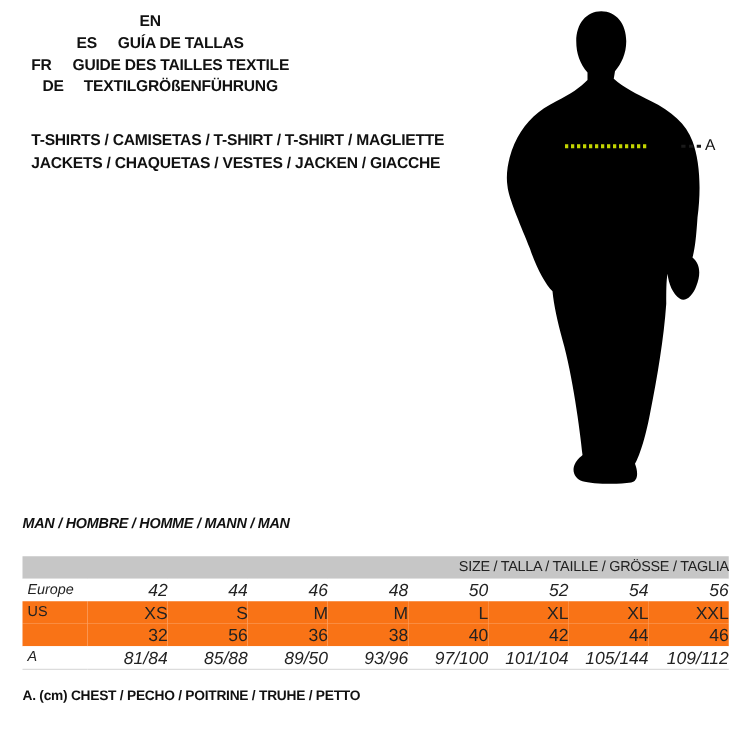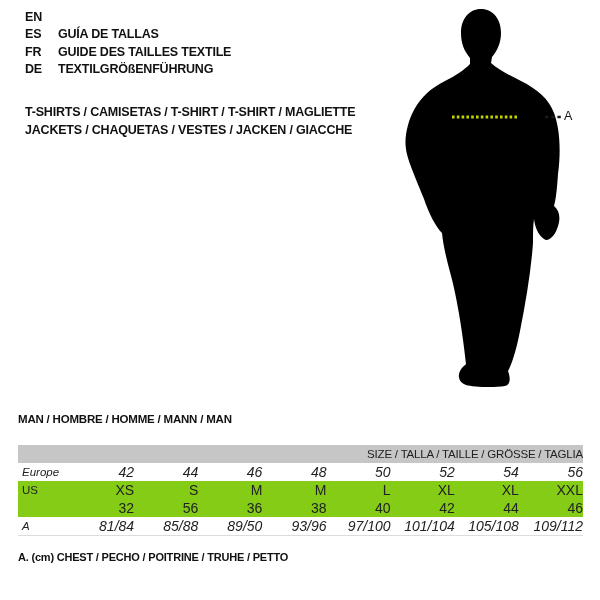--- a/index.html
+++ b/index.html
@@ -3,44 +3,44 @@
 <meta charset="utf-8">
 <style>
   * { margin:0; padding:0; box-sizing:border-box; }
   html,body { background:#ffffff; }
   .canvas {
     position:relative; width:600px; height:600px; background:#ffffff;
     font-family:"Liberation Sans", sans-serif; color:#111; overflow:hidden;
   }
   
   .lang-list { position:absolute; left:25px; top:8px; }
-  .lang-row { display:flex; height:17.5px; align-items:center; }
+  .lang-row { display:flex; height:17.5px; align-items:center;justify-content:center; }
   .lang-code { width:33px; font-size:12.5px; font-weight:700; letter-spacing:-0.2px; }
   .lang-label { font-size:12.5px; font-weight:700; letter-spacing:-0.2px; }
   
   .categories { position:absolute; left:25px; top:103px; font-size:12.5px; font-weight:700; line-height:18px; letter-spacing:-0.2px; }
   
   .figure-svg { position:absolute; left:0; top:0; width:600px; height:600px; }
   .measure-label { position:absolute; left:564px; top:109px; font-size:12.5px; font-weight:400; }
   
-  .section-title { position:absolute; left:18px; top:413px; font-size:11.5px; font-weight:700; letter-spacing:-0.2px; }
+  .section-title { position:absolute; left:18px; top:413px; font-size:11.5px; font-weight:700; letter-spacing:-0.2px;font-style:italic; }
   
   .table-wrap { position:absolute; left:18px; top:445px; width:565px; }
   .table-header {
     background:#c6c6c6; height:18px; line-height:18px;
     font-size:11.5px; font-weight:400; color:#222; padding-left:5px; letter-spacing:-0.2px;text-align:right;
   }
   table.size-grid { border-collapse:collapse; width:100%; table-layout:fixed; border-bottom:1px solid #dcdcdc; }
   table.size-grid tr { height:18px; }
   table.size-grid th {
     width:52px; text-align:left; font-weight:400; font-size:11.5px; color:#222; padding-left:4px;
   }
   table.size-grid td { text-align:right; font-size:14px; color:#222; }
   tr.row-white { background:#ffffff;font-style:italic; }
-  tr.row-gray  { background:#84cc16; }
+  tr.row-gray  { background:#f97316; }
   
   .footnote { position:absolute; left:18px; top:551px; font-size:11px; font-weight:700; letter-spacing:-0.2px; }
 </style>
 </head>
 <body>
 
 <div class="canvas">
 
   <div class="lang-list">
     <div class="lang-row">
@@ -139,21 +139,21 @@
         <td>46</td>
       </tr>
       <tr class="row-white">
         <th>A</th>
         <td>81/84</td>
         <td>85/88</td>
         <td>89/50</td>
         <td>93/96</td>
         <td>97/100</td>
         <td>101/104</td>
-        <td>105/108</td>
+        <td>105/144</td>
         <td>109/112</td>
       </tr>
     </tbody>
       </table>
   </div>
 
   <div class="footnote">A. (cm) CHEST / PECHO / POITRINE / TRUHE / PETTO</div>
 
 </div>
 

